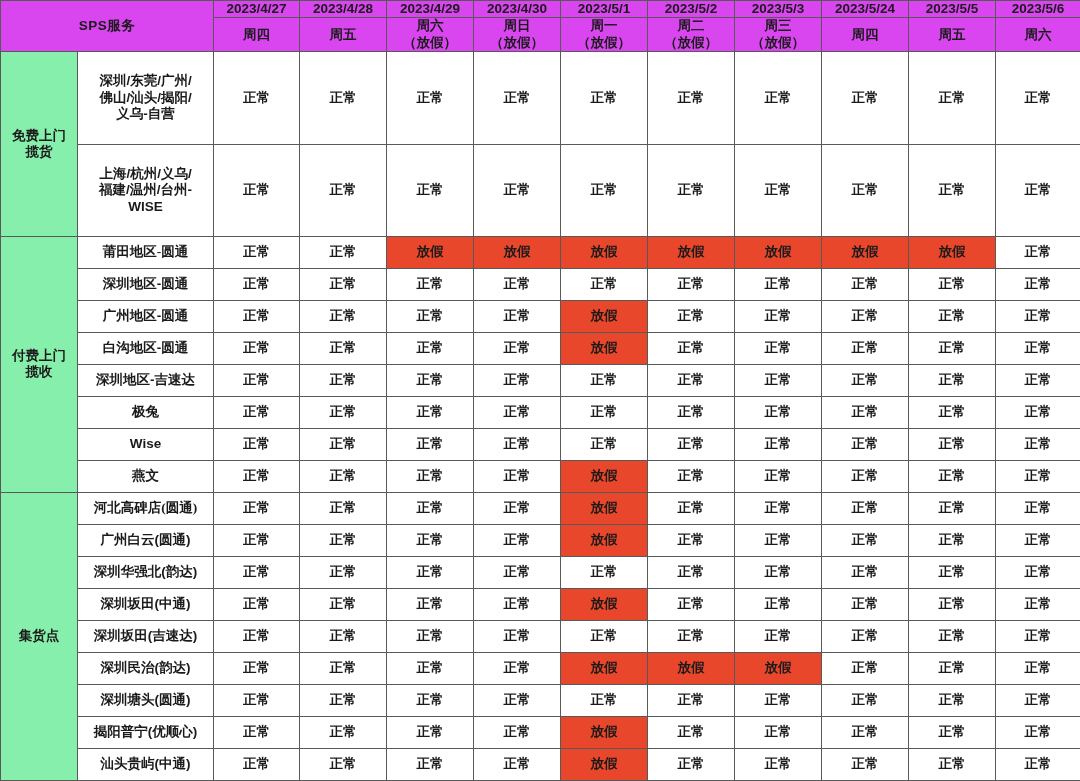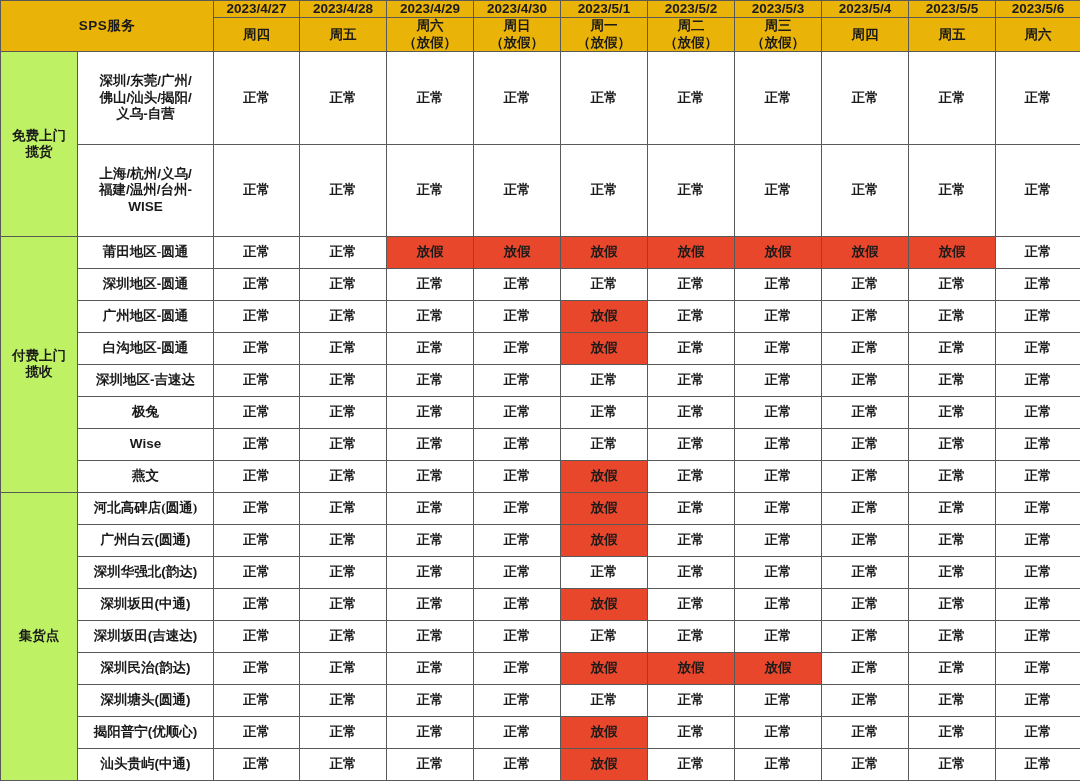--- a/index.html
+++ b/index.html
@@ -21,21 +21,21 @@
     vertical-align:middle;
     font-weight:bold;
     color:#1a1a1a;
     font-size:13.5px;
     line-height:1.22;
     word-break:keep-all;
     box-sizing:border-box;
   }
   
   .hdr{
-    background:#eab308;
+    background:#d946ef;
     color:#ffffff;
     border-color:#C33A1F;
   }
   .hdr-title{
     font-size:16px;
     letter-spacing:.5px;
   }
   .hdr-date{ font-size:14.5px; }
   .hdr-day{ font-size:13.5px; line-height:1.25; }
 
@@ -45,21 +45,21 @@
     background:#E8472B;
     color:#ffffff;
     border-color:#C33A1F;
     font-size:13.5px;
     margin-left:28px;
   }
   
   .grp{
     font-size:15px;
     line-height:1.3;
-    background:#bef264;
+    background:#86efac;
   }
   .svc{
     font-size:14px;
     line-height:1.25;
     background:#ffffff;
     padding:2px 3px;
   }
   .svc-tall{ font-size:14.5px; line-height:1.3; }
 
   
@@ -89,21 +89,21 @@
   <thead>
     <tr id="row-dates">
         <th class="hdr hdr-title grp-col" colspan="2" rowspan="2">SPS服务</th>
         <th class="hdr hdr-date">2023/4/27</th>
         <th class="hdr hdr-date">2023/4/28</th>
         <th class="hdr hdr-date">2023/4/29</th>
         <th class="hdr hdr-date">2023/4/30</th>
         <th class="hdr hdr-date">2023/5/1</th>
         <th class="hdr hdr-date">2023/5/2</th>
         <th class="hdr hdr-date">2023/5/3</th>
-        <th class="hdr hdr-date">2023/5/4</th>
+        <th class="hdr hdr-date">2023/5/24</th>
         <th class="hdr hdr-date">2023/5/5</th>
         <th class="hdr hdr-date">2023/5/6</th>
       </tr>
     <tr id="row-days">
         <th class="hdr hdr-day">周四</th>
         <th class="hdr hdr-day">周五</th>
         <th class="hdr hdr-day">周六<br>（放假）</th>
         <th class="hdr hdr-day">周日<br>（放假）</th>
         <th class="hdr hdr-day">周一<br>（放假）</th>
         <th class="hdr hdr-day">周二<br>（放假）</th>

